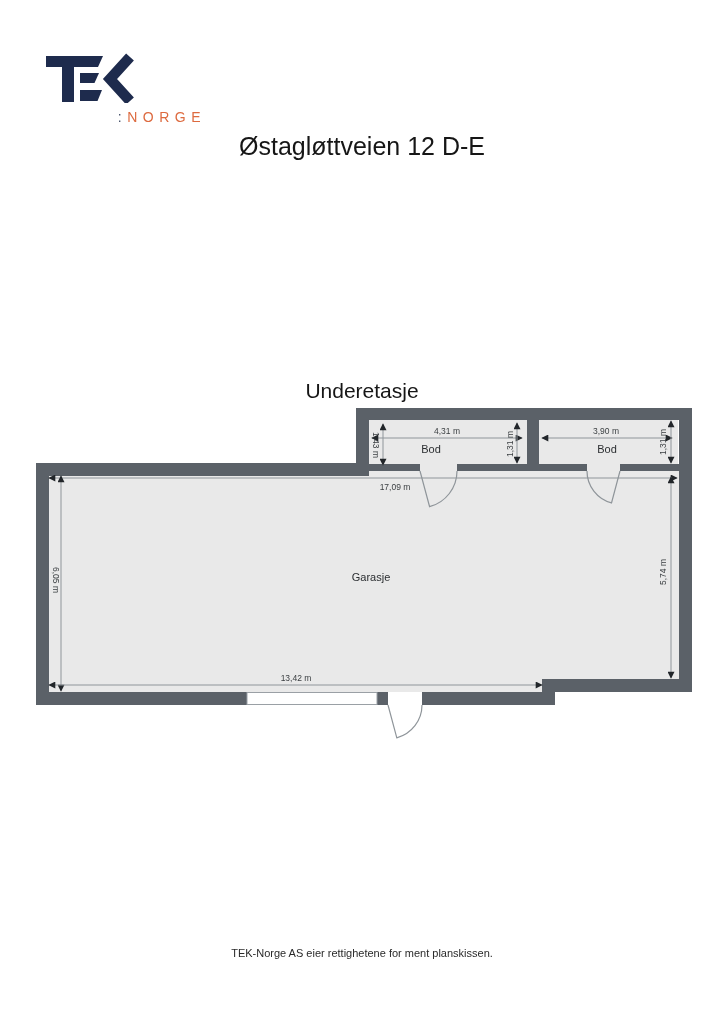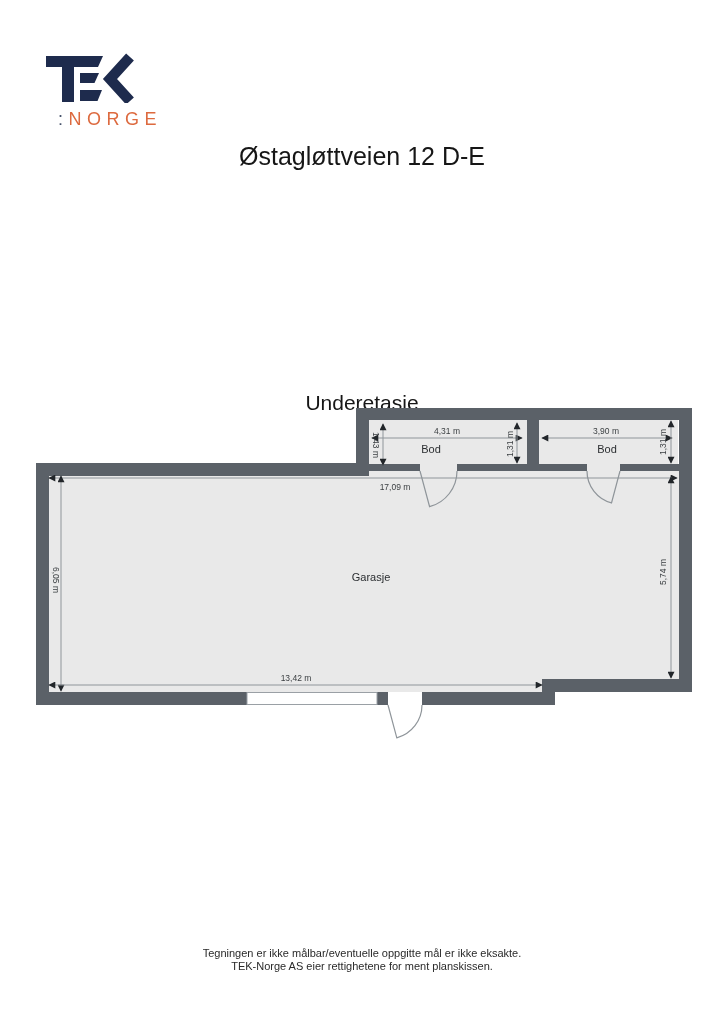--- a/index.html
+++ b/index.html
@@ -3,31 +3,31 @@
 <meta charset="utf-8">
 <style>
   html,body{margin:0;padding:0;}
   body{
     width:724px;height:1024px;position:relative;background:#ffffff;
     font-family:"Liberation Sans", sans-serif;color:#1c1c1c;overflow:hidden;
   }
   
   .logo{position:absolute;left:46px;top:53px;width:160px;height:70px;}
   .logo svg{display:block;}
-  .logo-word{margin:6px 0 0 12px;font-size:18px;letter-spacing:5.5px;font-weight:400;}
+  .logo-word{margin:6px 0 0 12px;font-size:14px;letter-spacing:5.5px;font-weight:400;text-align:right;}
   .logo-colon{color:#47536b;}
   .logo-norge{color:#dd6a3f;}
   
   .page-title{
-    position:absolute;top:142px;left:0;width:100%;text-align:center;
+    position:absolute;top:132px;left:0;width:100%;text-align:center;
     font-size:25px;font-weight:400;color:#161616;
   }
   .floor-heading{
     position:absolute;top:379px;left:0;width:100%;text-align:center;
-    font-size:21px;font-weight:400;color:#161616;margin-top:12px;
+    font-size:21px;font-weight:400;color:#161616;
   }
   
   .plan{position:absolute;left:0;top:400px;}
   .wall{fill:#5b6168;stroke:none;}
   .floor{fill:#e9e9e9;stroke:none;}
   .door{fill:none;stroke:#8f959a;stroke-width:1.2;}
   .port{fill:#ffffff;stroke:#9aa0a5;stroke-width:1;}
   .dim-line{stroke:#8f959a;stroke-width:1;}
   .dim-text{font-family:"Liberation Sans",sans-serif;font-size:8.5px;fill:#3c4043;}
   .room-text{font-family:"Liberation Sans",sans-serif;font-size:11px;fill:#2b2e31;}
@@ -113,15 +113,14 @@
   <text class="dim-text" x="447" y="434">4,31 m</text>
   <text class="dim-text" x="606" y="434">3,90 m</text>
   <text class="dim-text" x="53" y="580" transform="rotate(90 53 580)">6,05 m</text>
   <text class="dim-text" x="666" y="572" transform="rotate(-90 666 572)">5,74 m</text>
   <text class="dim-text" x="373" y="445" transform="rotate(90 373 445)">1,43 m</text>
   <text class="dim-text" x="513" y="444" transform="rotate(-90 513 444)">1,31 m</text>
   <text class="dim-text" x="666" y="442" transform="rotate(-90 666 442)">1,31 m</text>
 </svg>
 
 <div class="footer">
-  <div>Tegningen er ikke målbar/eventuelle oppgitte mål er ikke eksakte.</div>
   <div>TEK-Norge AS eier rettighetene for ment planskissen.</div>
 </div>
 
 </body></html>

